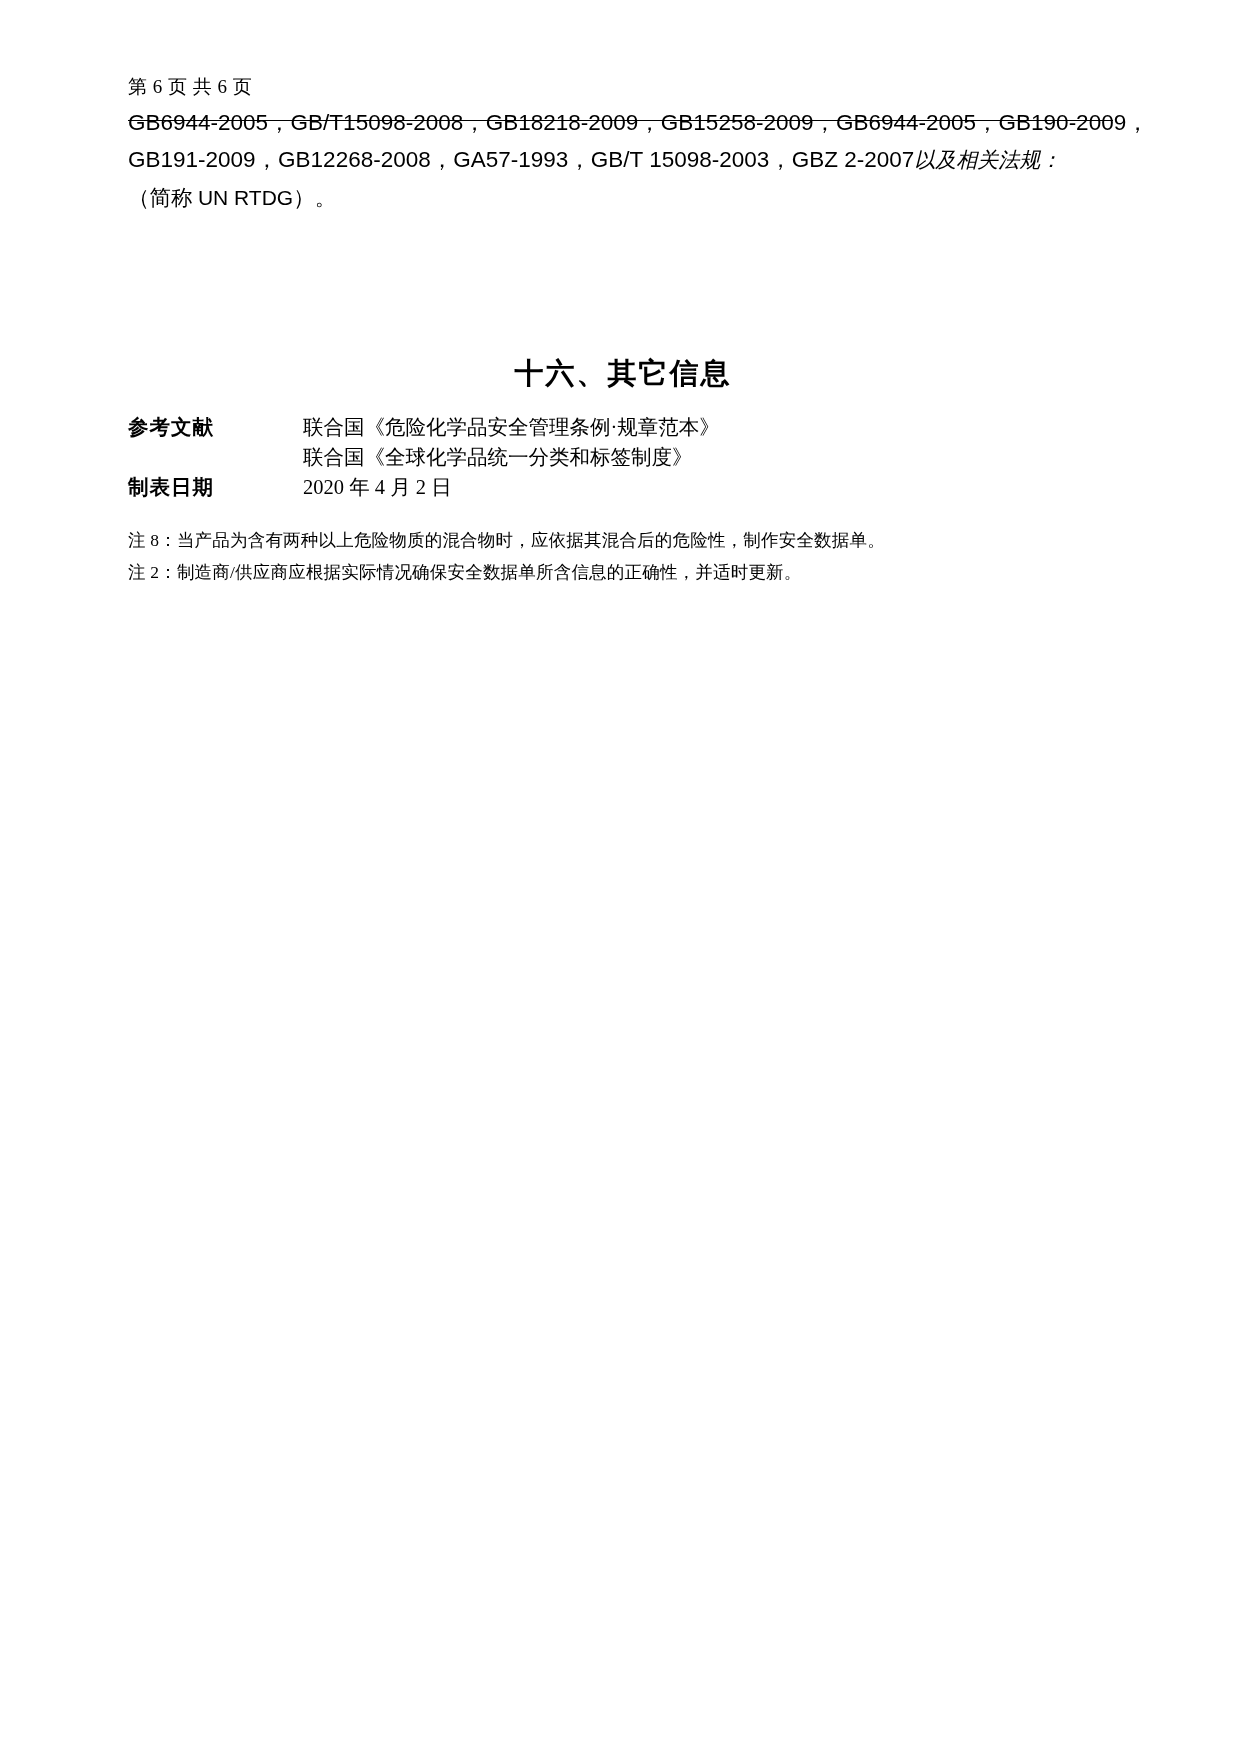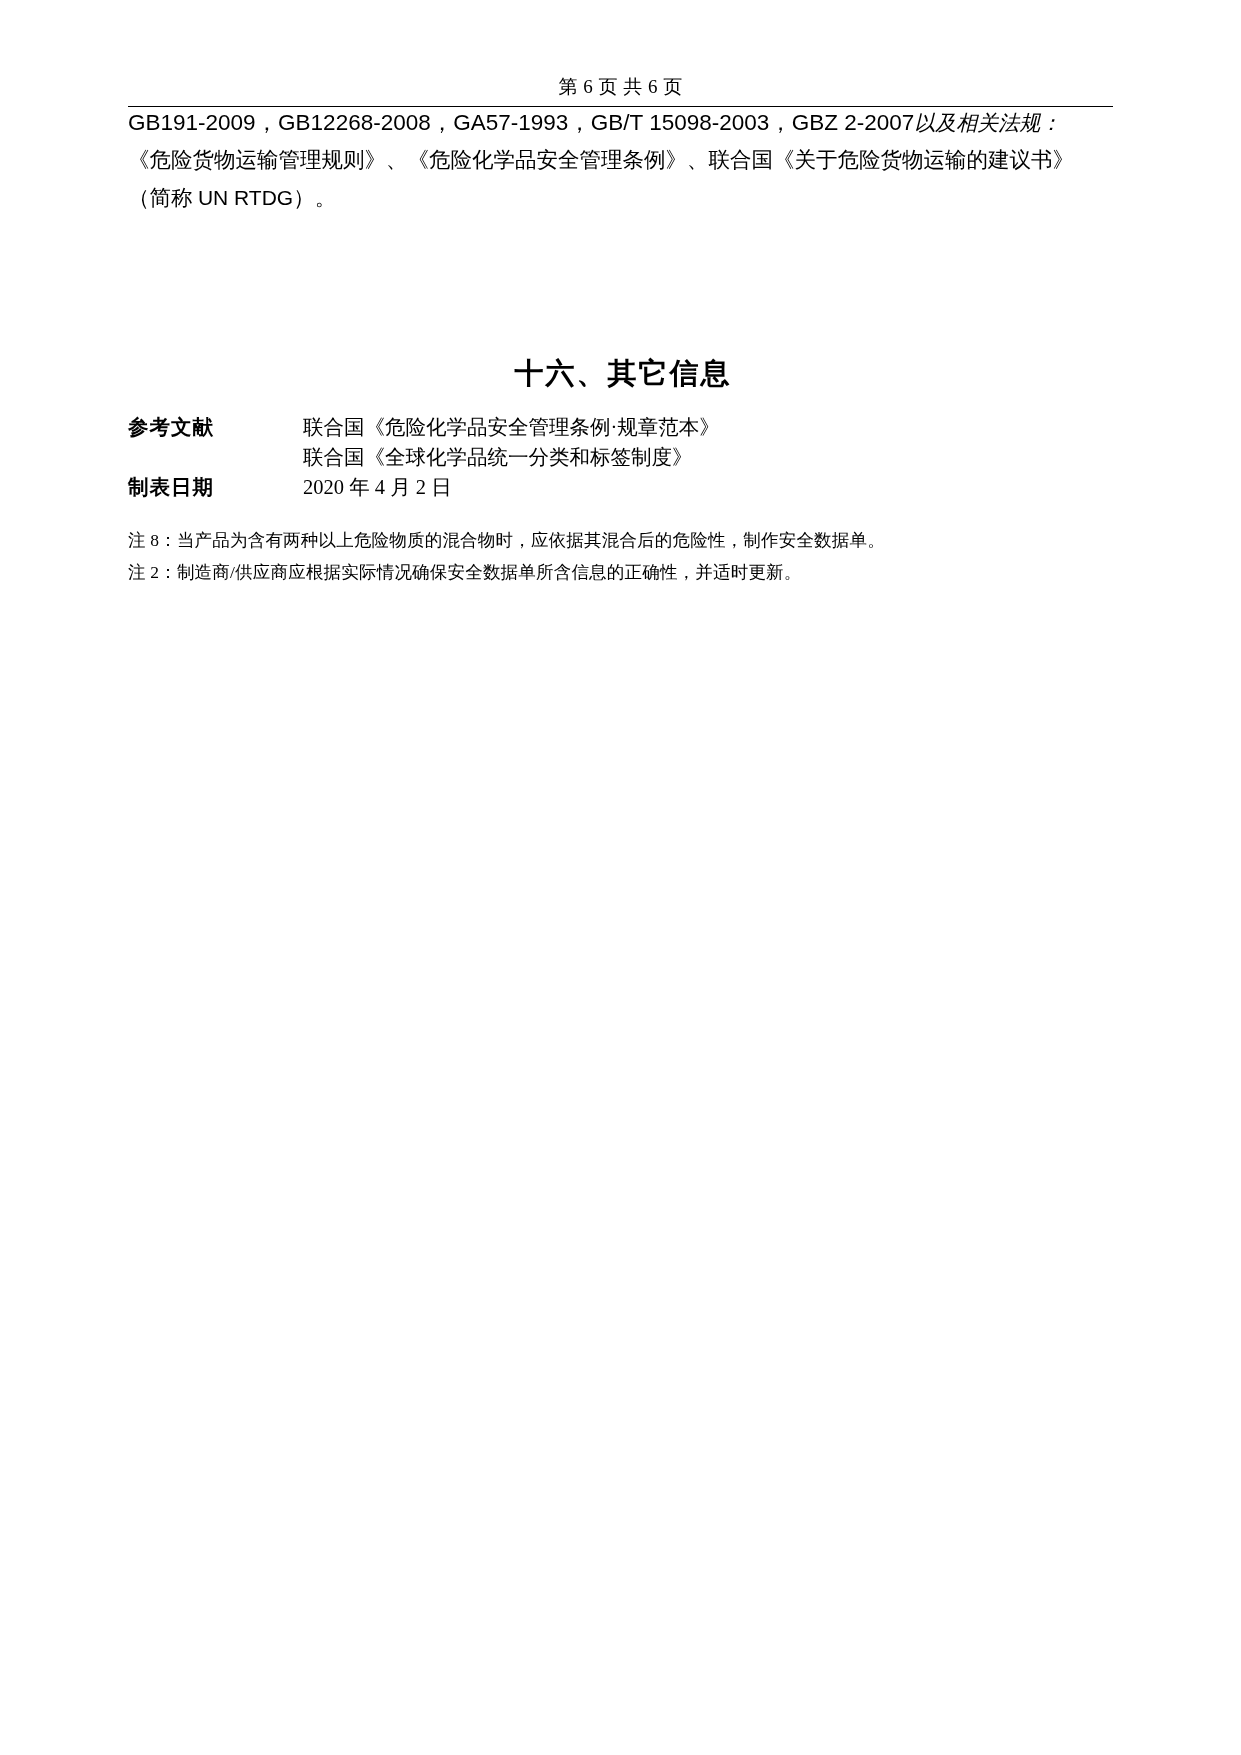--- a/index.html
+++ b/index.html
@@ -20,25 +20,25 @@
     left: 0;
     top: 0;
     width: 1241px;
     height: 1755px;
   }
   .header {
     position: absolute;
     left: 128px;
     top: 74px;
     width: 985px;
-    text-align: center;
+    text-align: left;
     font-family: "Liberation Serif", "DejaVu Serif", serif;
     font-size: 19px;
     letter-spacing: 0.5px;
-    padding-bottom: 6px;
+    padding-bottom: 20px;
     border-bottom: 1.5px solid #000;
   }
   .body-block {
     position: absolute;
     left: 128px;
     top: 104px;
     width: 990px;
   }
   .codes-line {
     font-family: "Liberation Sans", "DejaVu Sans", sans-serif;
@@ -113,26 +113,26 @@
 <body>
 
 <div class="page">
 
   <div class="header">
     <span>第 6 页 共 6 页</span>
   </div>
 
   <div class="body-block">
 
+    <div class="codes-line">GB6944-2005，GB/T15098-2008，GB18218-2009，GB15258-2009，GB6944-2005，GB190-2009，</div>
 
     <div class="codes-line">
       <span>GB191-2009，GB12268-2008，GA57-1993，GB/T 15098-2003，GBZ 2-2007</span><span class="zh">以及相关法规：</span>
     </div>
 
-    <div class="regs-line">《危险货物运输管理规则》、《危险化学品安全管理条例》、联合国《关于危险货物运输的建议书》</div>
 
     <div class="regs-line">
       <span>（简称 </span><span class="lat">UN RTDG</span><span>）。</span>
     </div>
 
     <div class="section-title">十六、其它信息</div>
 
     <table class="info-table">
       <tbody>
         <tr>

